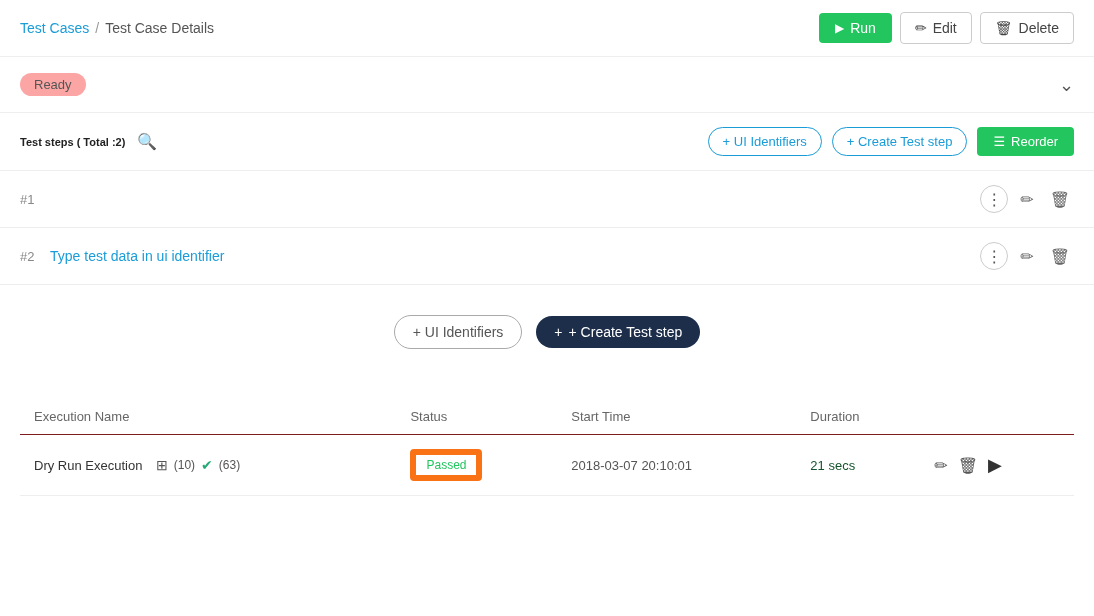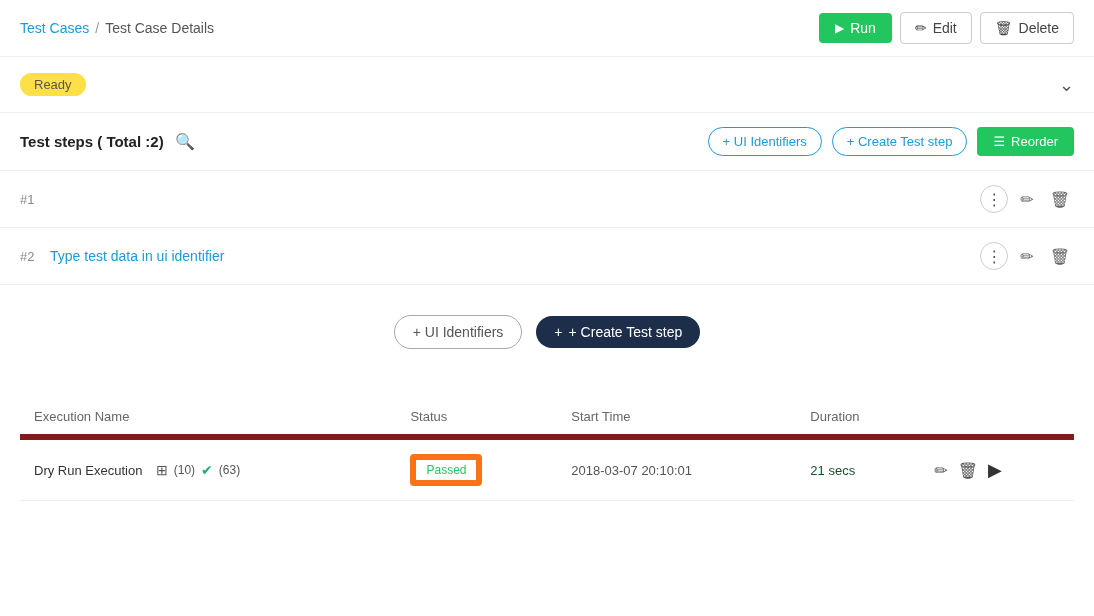--- a/index.html
+++ b/index.html
@@ -27,34 +27,34 @@
       padding: 7px 14px; cursor: pointer; font-size: 14px; display: flex; align-items: center; gap: 6px;
     }
 
     
     .title-section {
       display: flex; align-items: center; padding: 16px 20px; gap: 14px;
       border-bottom: 1px solid #eee;
     }
     .page-title { font-size: 16px; color: #333; font-weight: normal; }
     .status-badge {
-      background: #fde047; border-radius: 20px; padding: 4px 14px;
+      background: #fca5a5; border-radius: 20px; padding: 4px 14px;
       font-size: 13px; color: #555;
     }
     .collapse-btn {
       margin-left: auto; cursor: pointer; font-size: 18px; color: #555;
       background: none; border: none;
     }
 
     
     .test-steps-header {
       display: flex; align-items: center; padding: 14px 20px;
       border-bottom: 1px solid #eee;
     }
-    .test-steps-title { font-weight: bold; font-size: 15px; color: #222; }
+    .test-steps-title { font-weight: bold; font-size: 11px; color: #222; }
     .search-icon-btn {
       background: none; border: none; cursor: pointer; margin-left: 12px;
       font-size: 16px; color: #666;
     }
     .steps-actions { margin-left: auto; display: flex; align-items: center; gap: 10px; }
     .btn-ui-identifiers {
       border: 1px solid #1a9cd8; color: #1a9cd8; background: #fff;
       border-radius: 20px; padding: 6px 14px; cursor: pointer; font-size: 13px;
     }
     .btn-create-step {
@@ -97,21 +97,21 @@
       background: #1c2e4a; color: #fff; border: none;
       border-radius: 20px; padding: 8px 18px; cursor: pointer; font-size: 14px; display: flex; align-items: center; gap: 6px;
     }
 
     
     .dry-run-section { padding: 20px 20px 0; }
     .dry-run-title { font-weight: bold; font-size: 15px; color: #222; margin-bottom: 14px; }
     .dry-run-table { width: 100%; border-collapse: collapse; }
     .dry-run-table th {
       text-align: left; padding: 10px 14px; color: #666; font-size: 13px;
-      border-bottom: 6px solid #7f1d1d; font-weight: normal;
+      border-bottom: 1px solid #7f1d1d; font-weight: normal;
     }
     .dry-run-table td {
       padding: 14px 14px; font-size: 13px; border-bottom: 1px solid #eee; vertical-align: middle;
     }
     .execution-name { font-weight: 500; color: #333; }
     .execution-icons { display: inline-flex; align-items: center; gap: 6px; margin-left: 10px; color: #555; font-size: 12px; }
     .windows-icon { font-size: 14px; }
     .chrome-icon { font-size: 14px; color: #2a7; }
     .status-passed {
       border: 6px solid #f97316; color: #22c55e; border-radius: 4px;

